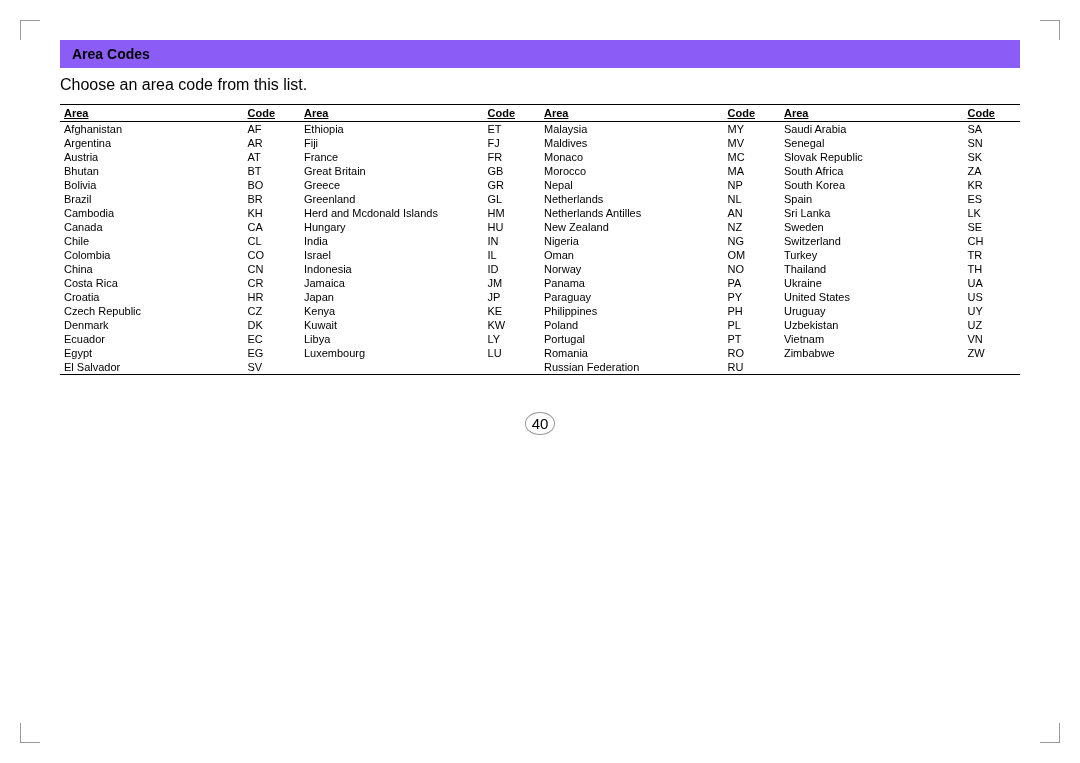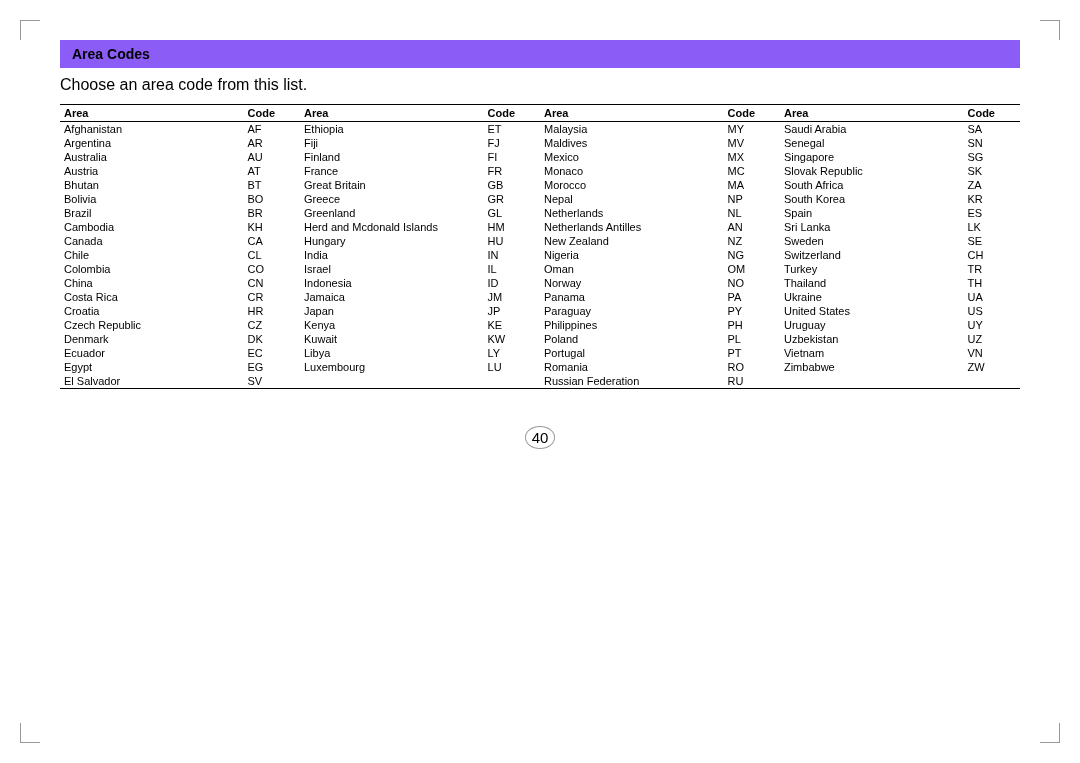--- a/index.html
+++ b/index.html
@@ -45,20 +45,21 @@
       width: 100%;
     }
     table {
       width: 100%;
       border-collapse: collapse;
       font-size: 11px;
     }
     thead tr {
       border-top: 1.5px solid #000;
       border-bottom: 1.5px solid #000;
+      text-decoration: underline;
     }
     tbody tr:last-child {
       border-bottom: 1.5px solid #000;
     }
     th {
       font-weight: bold;
       text-align: left;
       padding: 2px 4px;
     }
     td {
@@ -123,30 +124,20 @@
       <td>Argentina</td>
       <td>AR</td>
       <td>Fiji</td>
       <td>FJ</td>
       <td>Maldives</td>
       <td>MV</td>
       <td>Senegal</td>
       <td>SN</td>
     </tr>
           <tr>
-      <td>Australia</td>
-      <td>AU</td>
-      <td>Finland</td>
-      <td>FI</td>
-      <td>Mexico</td>
-      <td>MX</td>
-      <td>Singapore</td>
-      <td>SG</td>
-    </tr>
-          <tr>
       <td>Austria</td>
       <td>AT</td>
       <td>France</td>
       <td>FR</td>
       <td>Monaco</td>
       <td>MC</td>
       <td>Slovak Republic</td>
       <td>SK</td>
     </tr>
           <tr>

